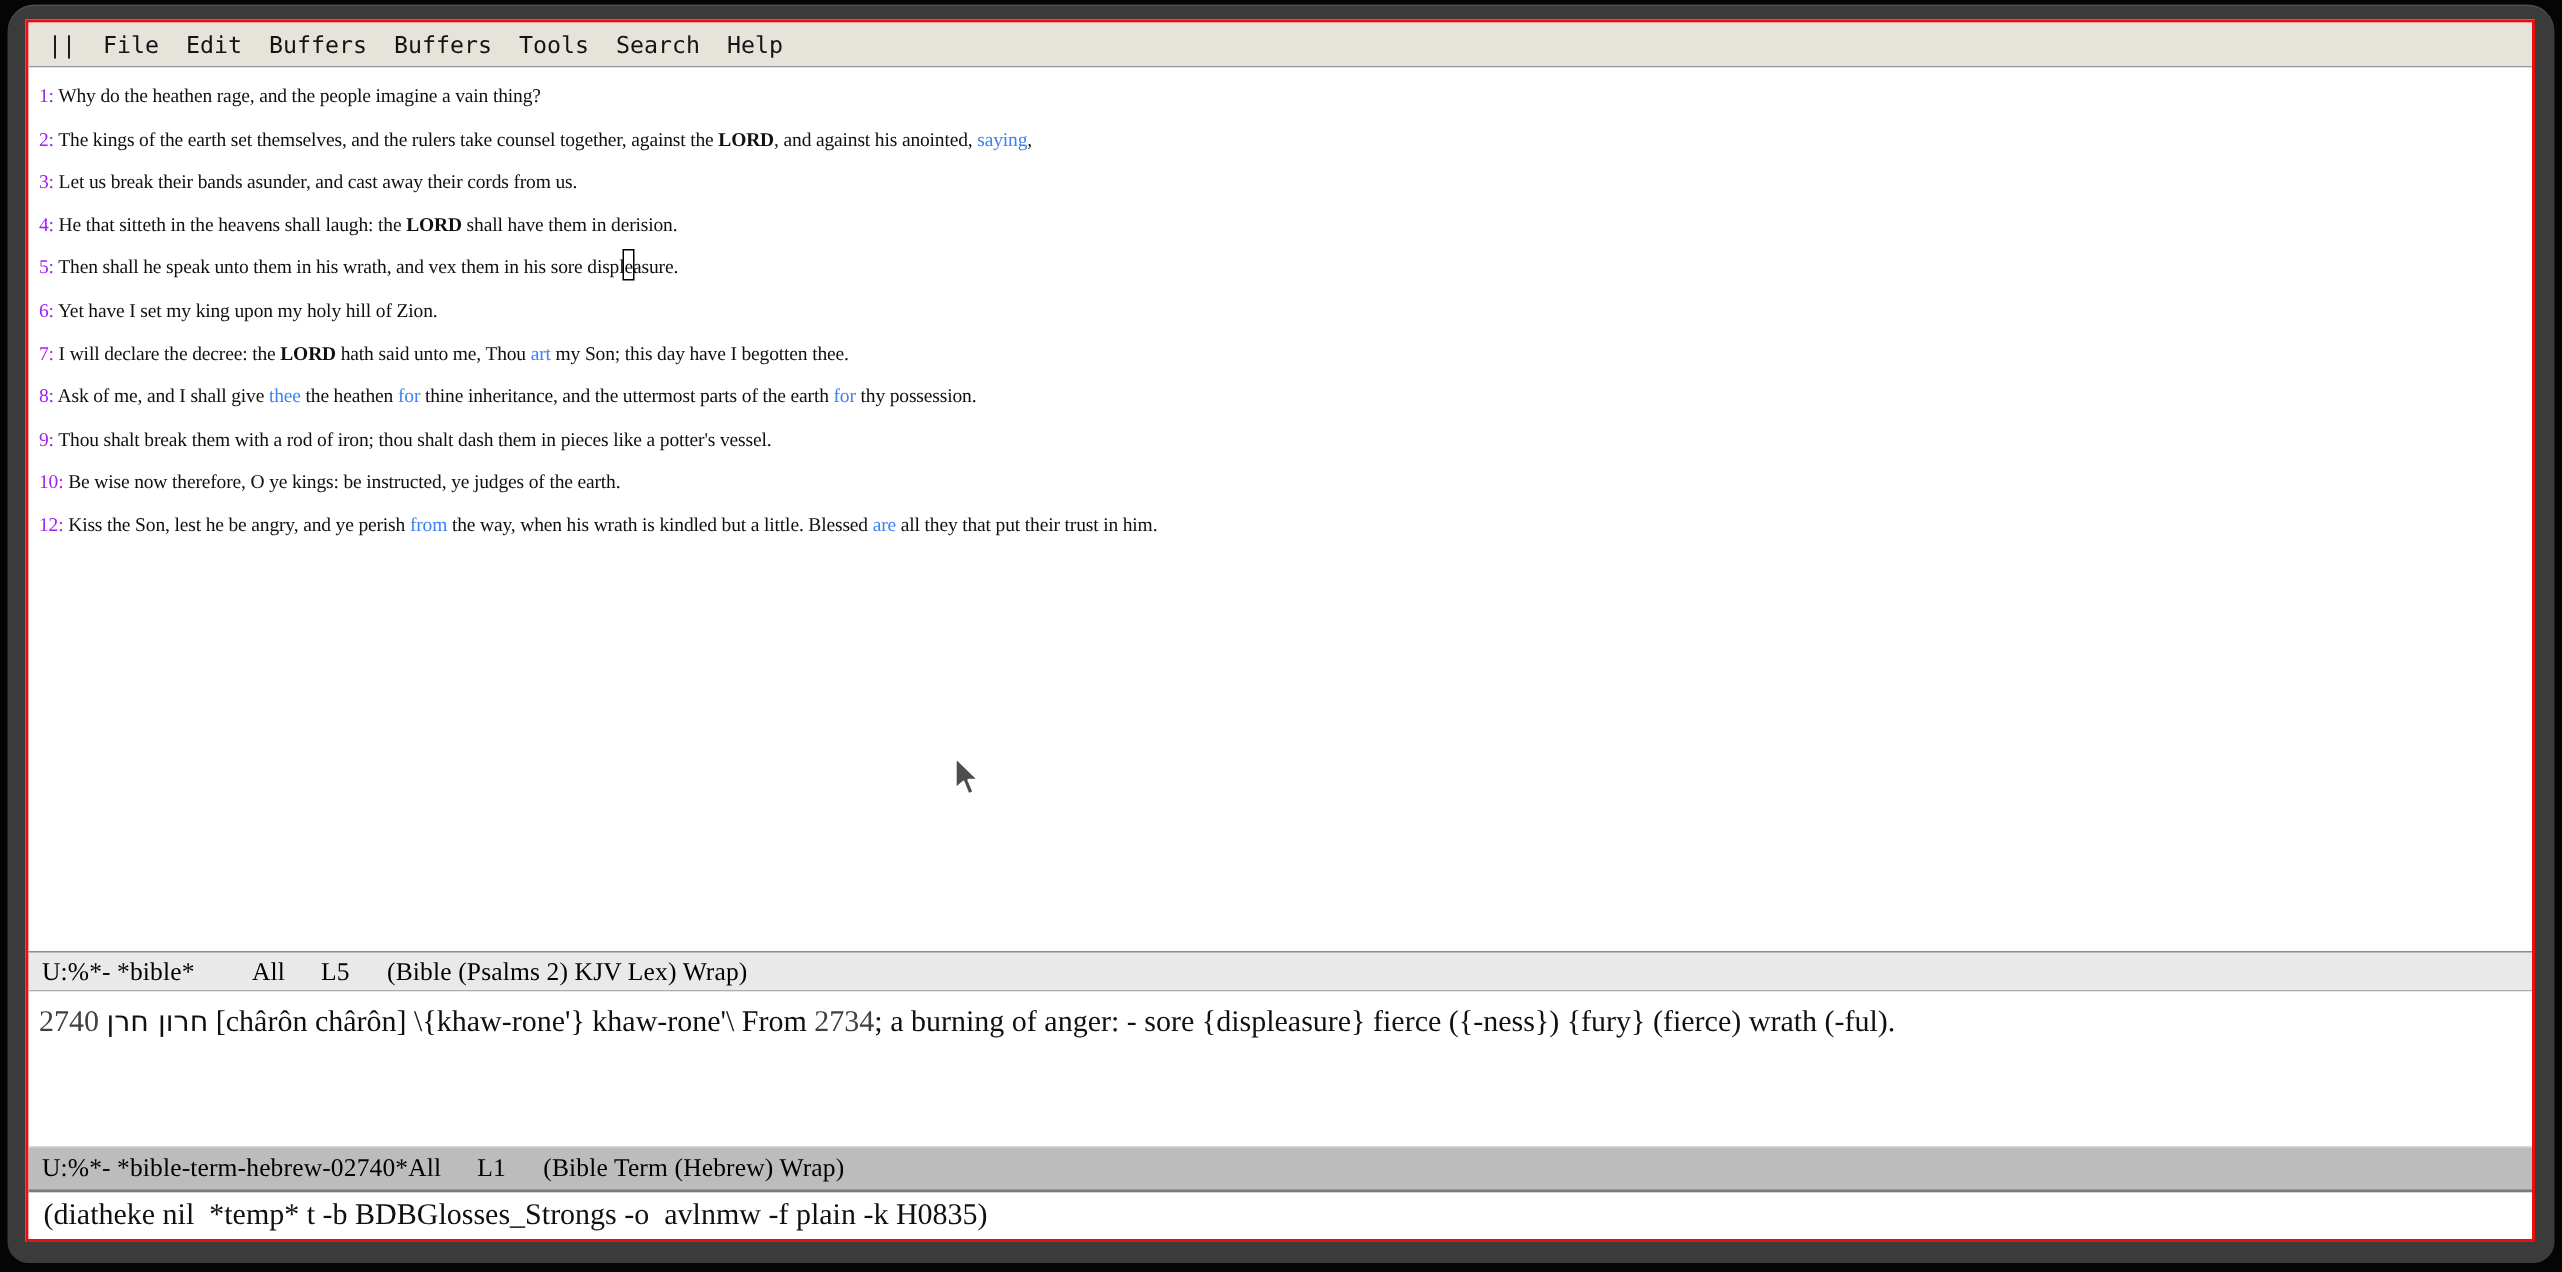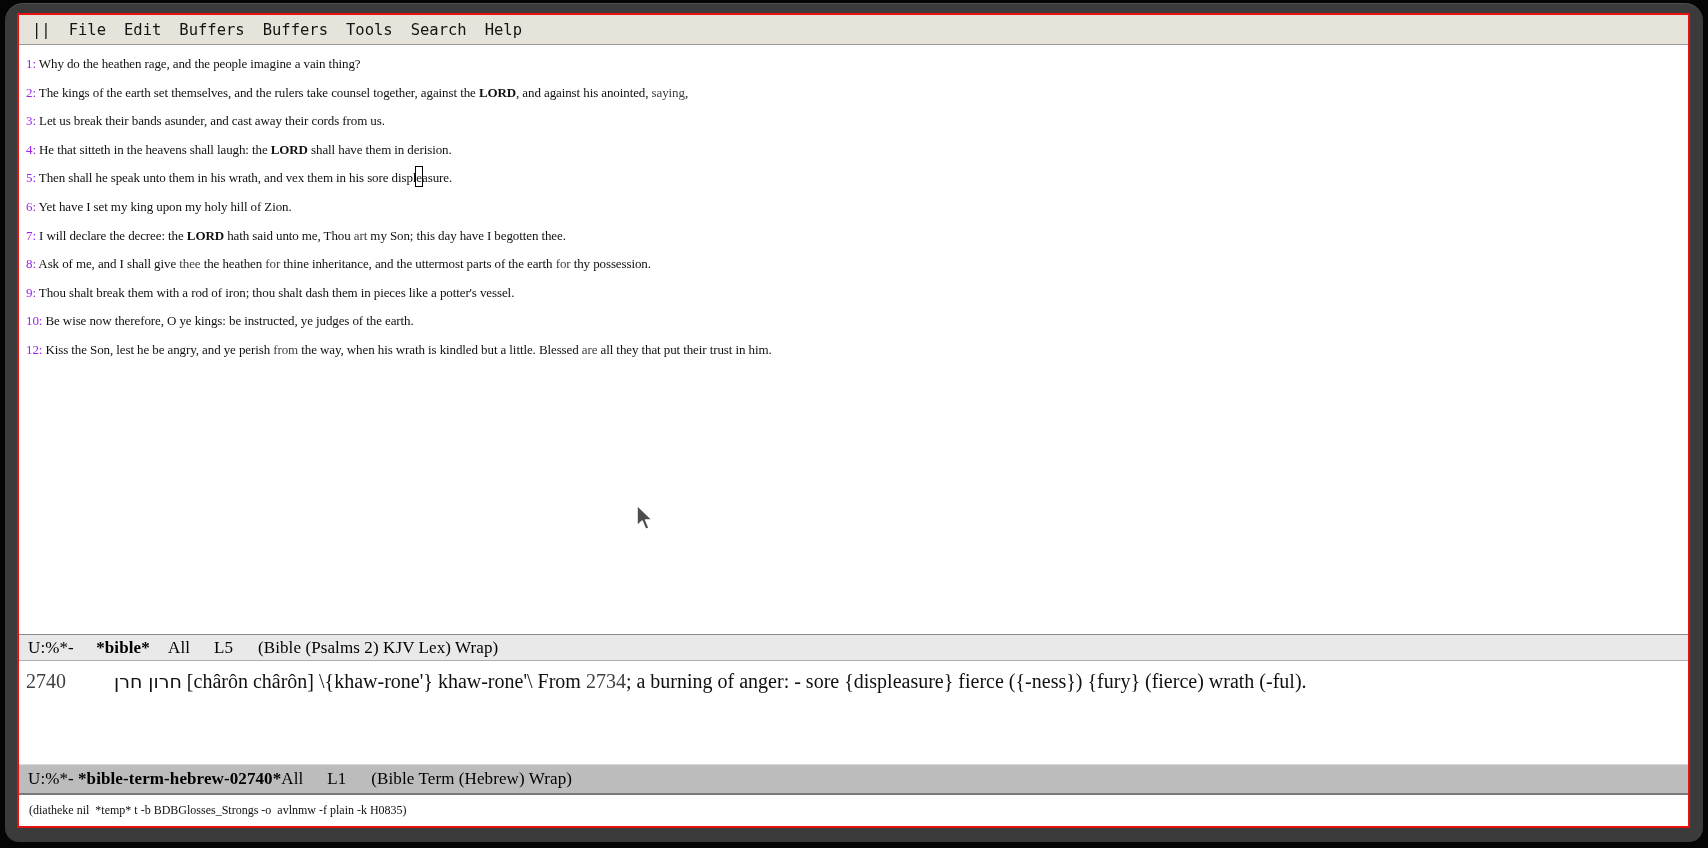--- a/index.html
+++ b/index.html
@@ -14,43 +14,43 @@
   
   .menubar{height:29px;flex:0 0 29px;background:#e5e3da;border-bottom:1px solid #9a9a9a;
            display:flex;align-items:center;gap:18px;padding-left:13px;
            font-family:"DejaVu Sans Mono",monospace;font-size:15.5px;color:#141414;}
   .menu-item{white-space:pre;}
   
   .bible-buffer{flex:1 1 auto;background:#fff;padding:5px 8px 0 7px;overflow:hidden;}
   .verse{font-size:13px;line-height:28.6px;color:#101010;letter-spacing:-0.1px;white-space:nowrap;}
   .vnum{color:#a020f0;}
   .seg-b{font-weight:bold;}
-  .seg-g{color:#404040;font-family:Liberation Serif, serif;}
+  .seg-g{color:#3b82f6;font-family:Liberation Serif, serif;}
   .seg-l{color:#404040;}
-  .seg-h{font-family:"DejaVu Sans",sans-serif;font-size:19px;margin-left:43px;}
+  .seg-h{font-family:"DejaVu Sans",sans-serif;font-size:19px;}
   .seg-c{position:relative;}
   .seg-c::after{content:'';position:absolute;left:-1px;right:-1px;top:-4px;bottom:-2px;
                 border:1.6px solid #000;}
   
   .modeline{flex:0 0 auto;font-size:17px;color:#000;display:flex;align-items:center;
             padding-left:9px;letter-spacing:0.1px;white-space:pre;}
   .ml1{height:25px;background:#e9e9e9;border-top:1px solid #8c8c8c;border-bottom:1px solid #adadad;}
   .ml2{height:28px;background:#bdbcbc;border-top:1px solid #d8d8d8;border-bottom:2px solid #7a7a7a;}
   .ml-prefix{display:inline-block;min-width:50px;}
-  .ml-buf{display:inline-block;font-weight:bold;text-align:center;}
+  .ml-buf{display:inline-block;font-weight:normal;}
   .ml1 .ml-buf{min-width:90px;}
   .ml2 .ml-buf{min-width:172px;}
   .ml-all{display:inline-block;min-width:46px;}
   .ml-line{display:inline-block;min-width:44px;}
   
   .lexicon-buffer{flex:0 0 96px;background:#fff;padding:7px 8px 0 7px;overflow:hidden;}
   .lex-line{font-size:20px;line-height:27px;color:#101010;white-space:nowrap;}
   
   .minibuffer{flex:0 0 31px;background:#fff;display:flex;align-items:center;padding-left:10px;
-              font-size:12px;color:#101010;white-space:pre;}
+              font-size:20px;color:#101010;white-space:pre;}
   
   .mouse{position:absolute;left:634px;top:504px;width:22px;height:30px;pointer-events:none;}
 </style>
 </head>
 <body>
 
 <div id="screen">
   <div class="chrome"></div>
 
   <div class="frame">

